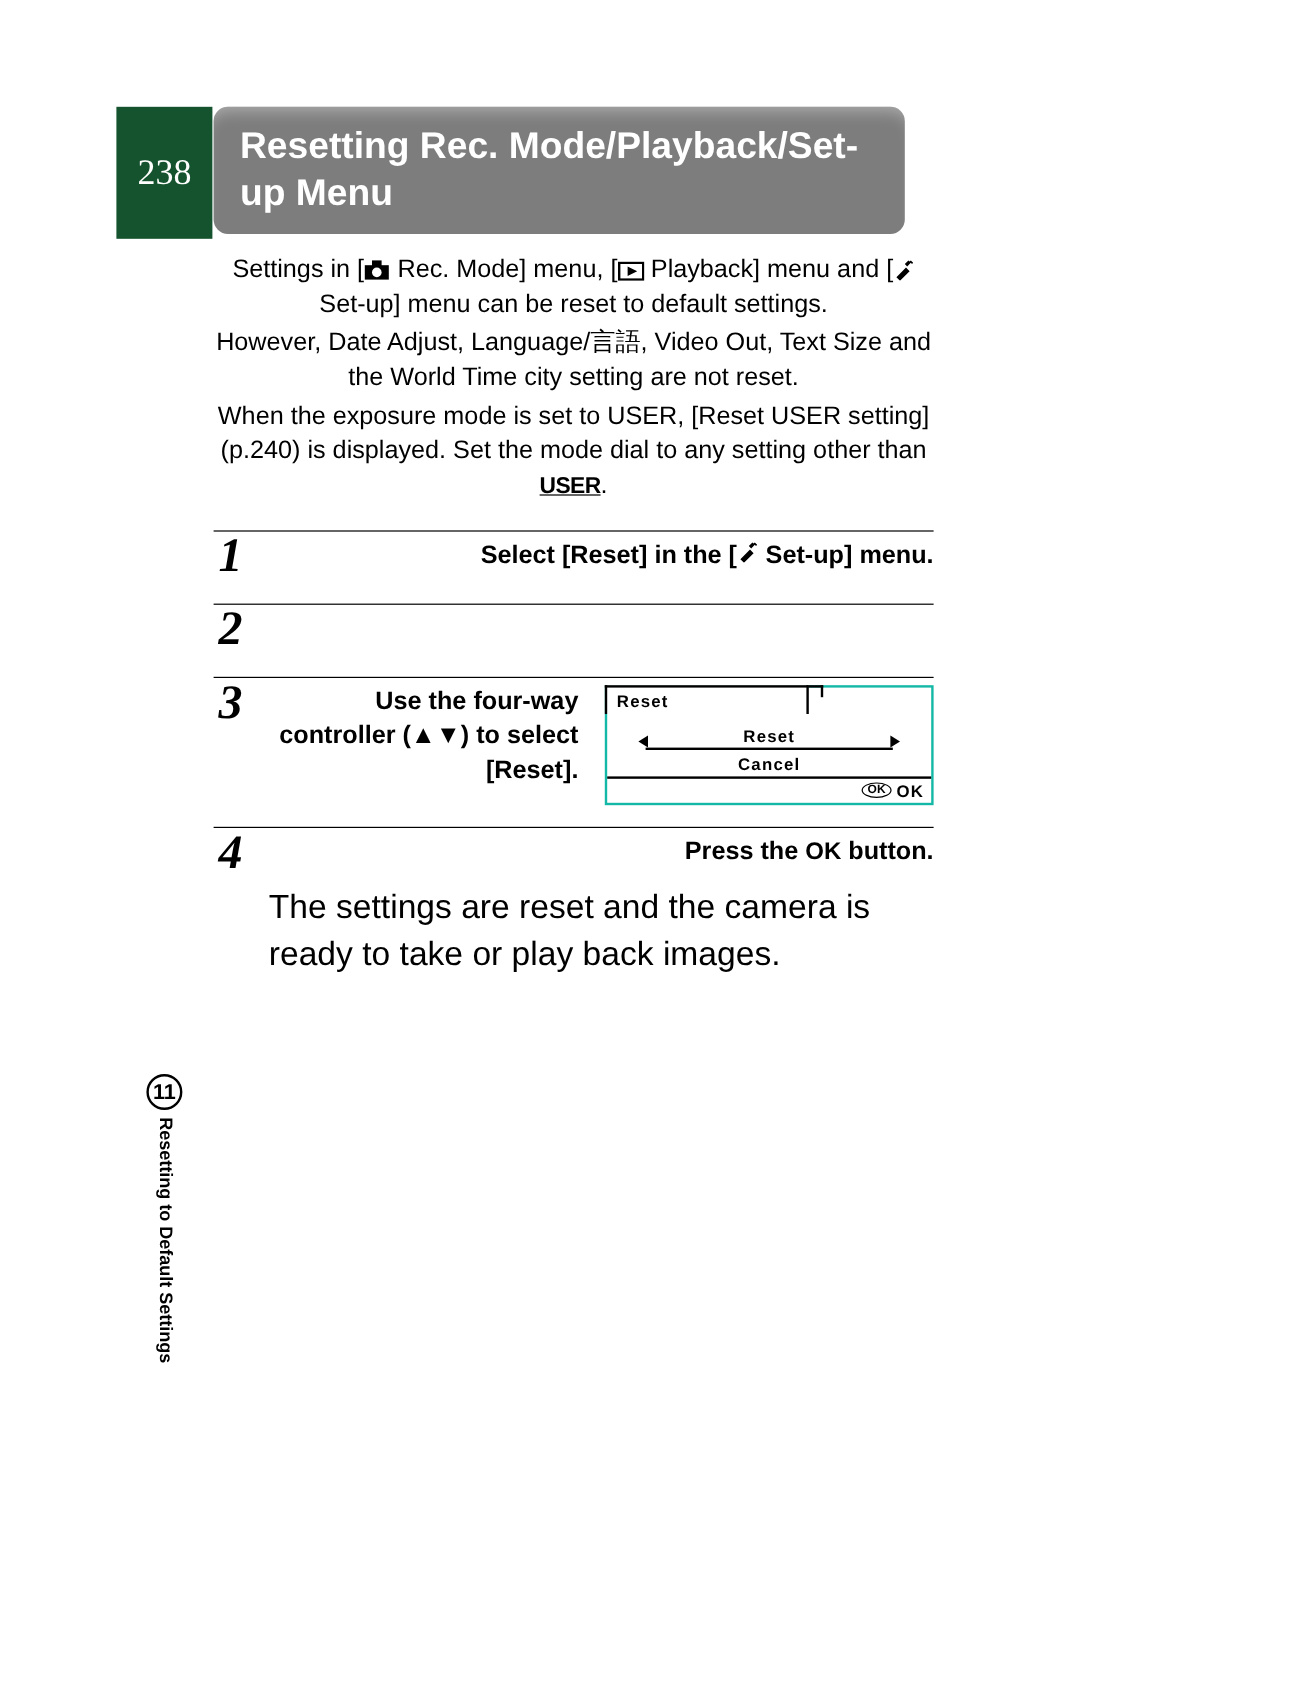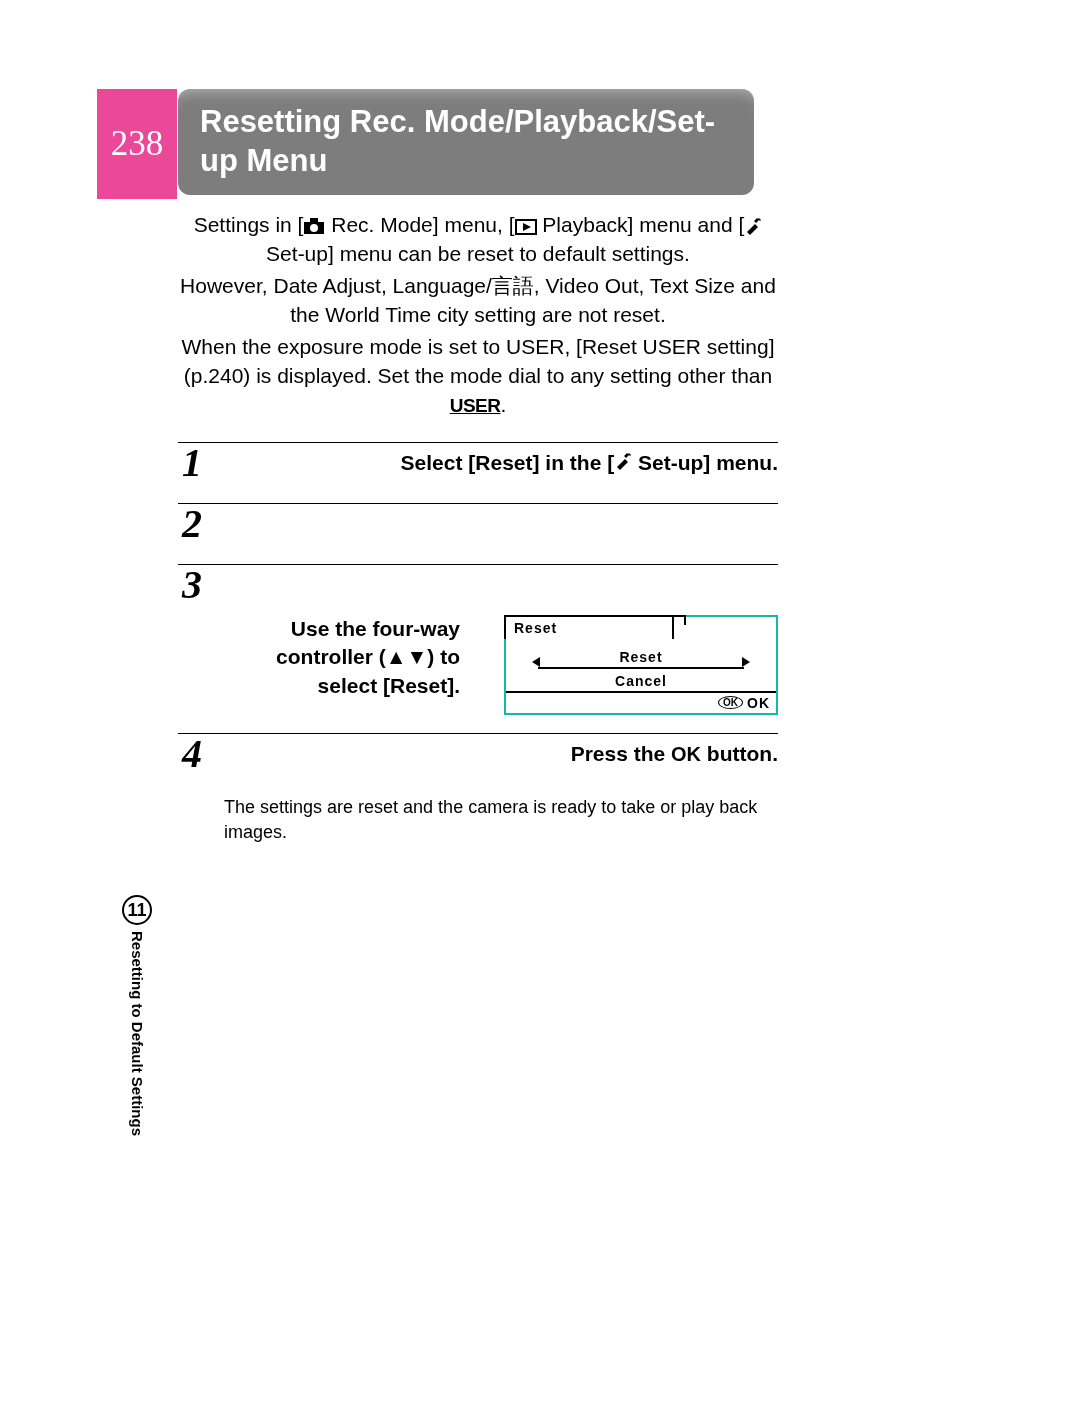--- a/index.html
+++ b/index.html
@@ -15,24 +15,24 @@
     width: 1080px;
     min-height: 1410px;
     padding: 110px 0 0 0;
   }
   .page-number {
     position: absolute;
     left: 97px;
     top: 89px;
     width: 80px;
     height: 110px;
-    background: #ec4899;
+    background: #14532d;
     color: #fff;
     font-family: "Times New Roman", serif;
-    font-size: 35px;
+    font-size: 30px;
     display: flex;
     align-items: center;
     justify-content: center;
     z-index: 1;
   }
   .title-box {
     position: absolute;
     left: 178px;
     top: 89px;
     width: 576px;
@@ -79,25 +79,25 @@
     transform: translateY(-4px);
   }
   .step-body { flex: 1; }
   .step-head {
     font-weight: bold;
     font-size: 21px;
     line-height: 1.35;
     text-align: right;
   }
   .step-text {
-    font-size: 18px;
+    font-size: 28px;
     line-height: 1.4;
-    margin-top: 27px;
-  }
-  .step3-row { display: flex; gap: 44px; align-items: flex-start; margin-top: 44px; }
+    margin-top: 12px;
+  }
+  .step3-row { display: flex; gap: 22px; align-items: flex-start; }
   .reset-screen {
     border: 2px solid #14b8a6;
     width: 274px;
     font-family: Arial, Helvetica, sans-serif;
     font-size: 14px;
     font-weight: bold;
     letter-spacing: 1px;
   }
   .rs-tab-row { display:flex; }
   .rs-tab {

